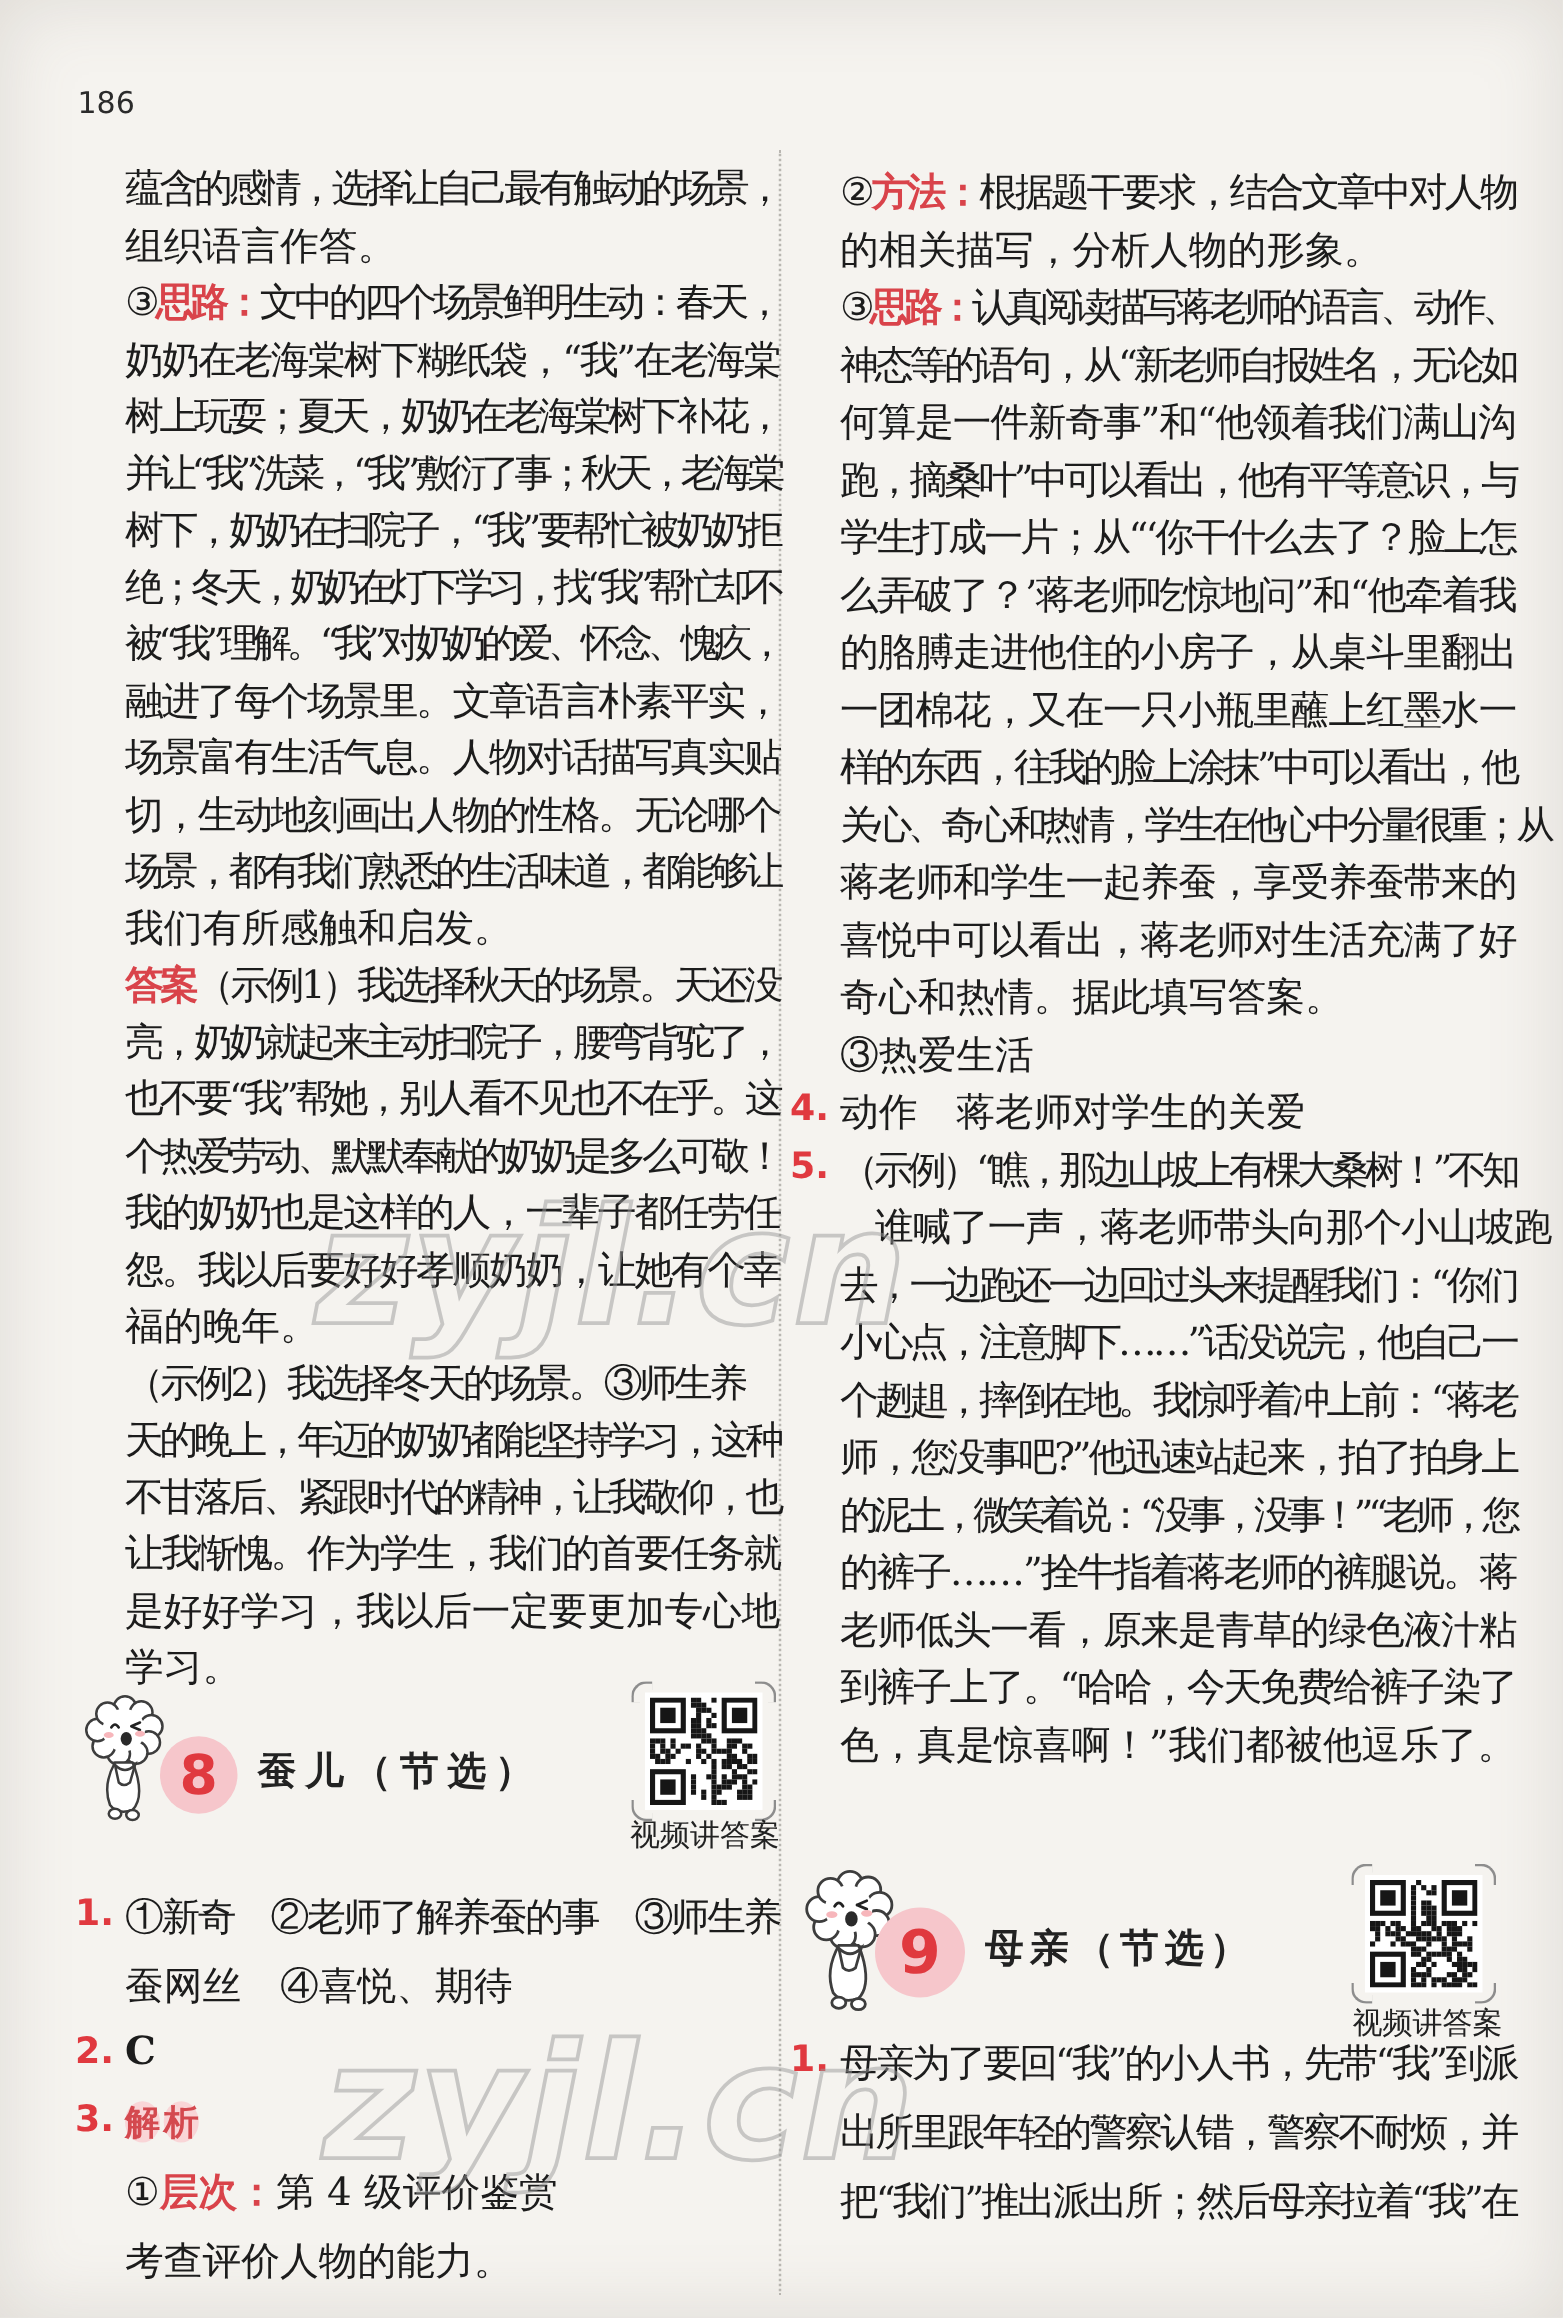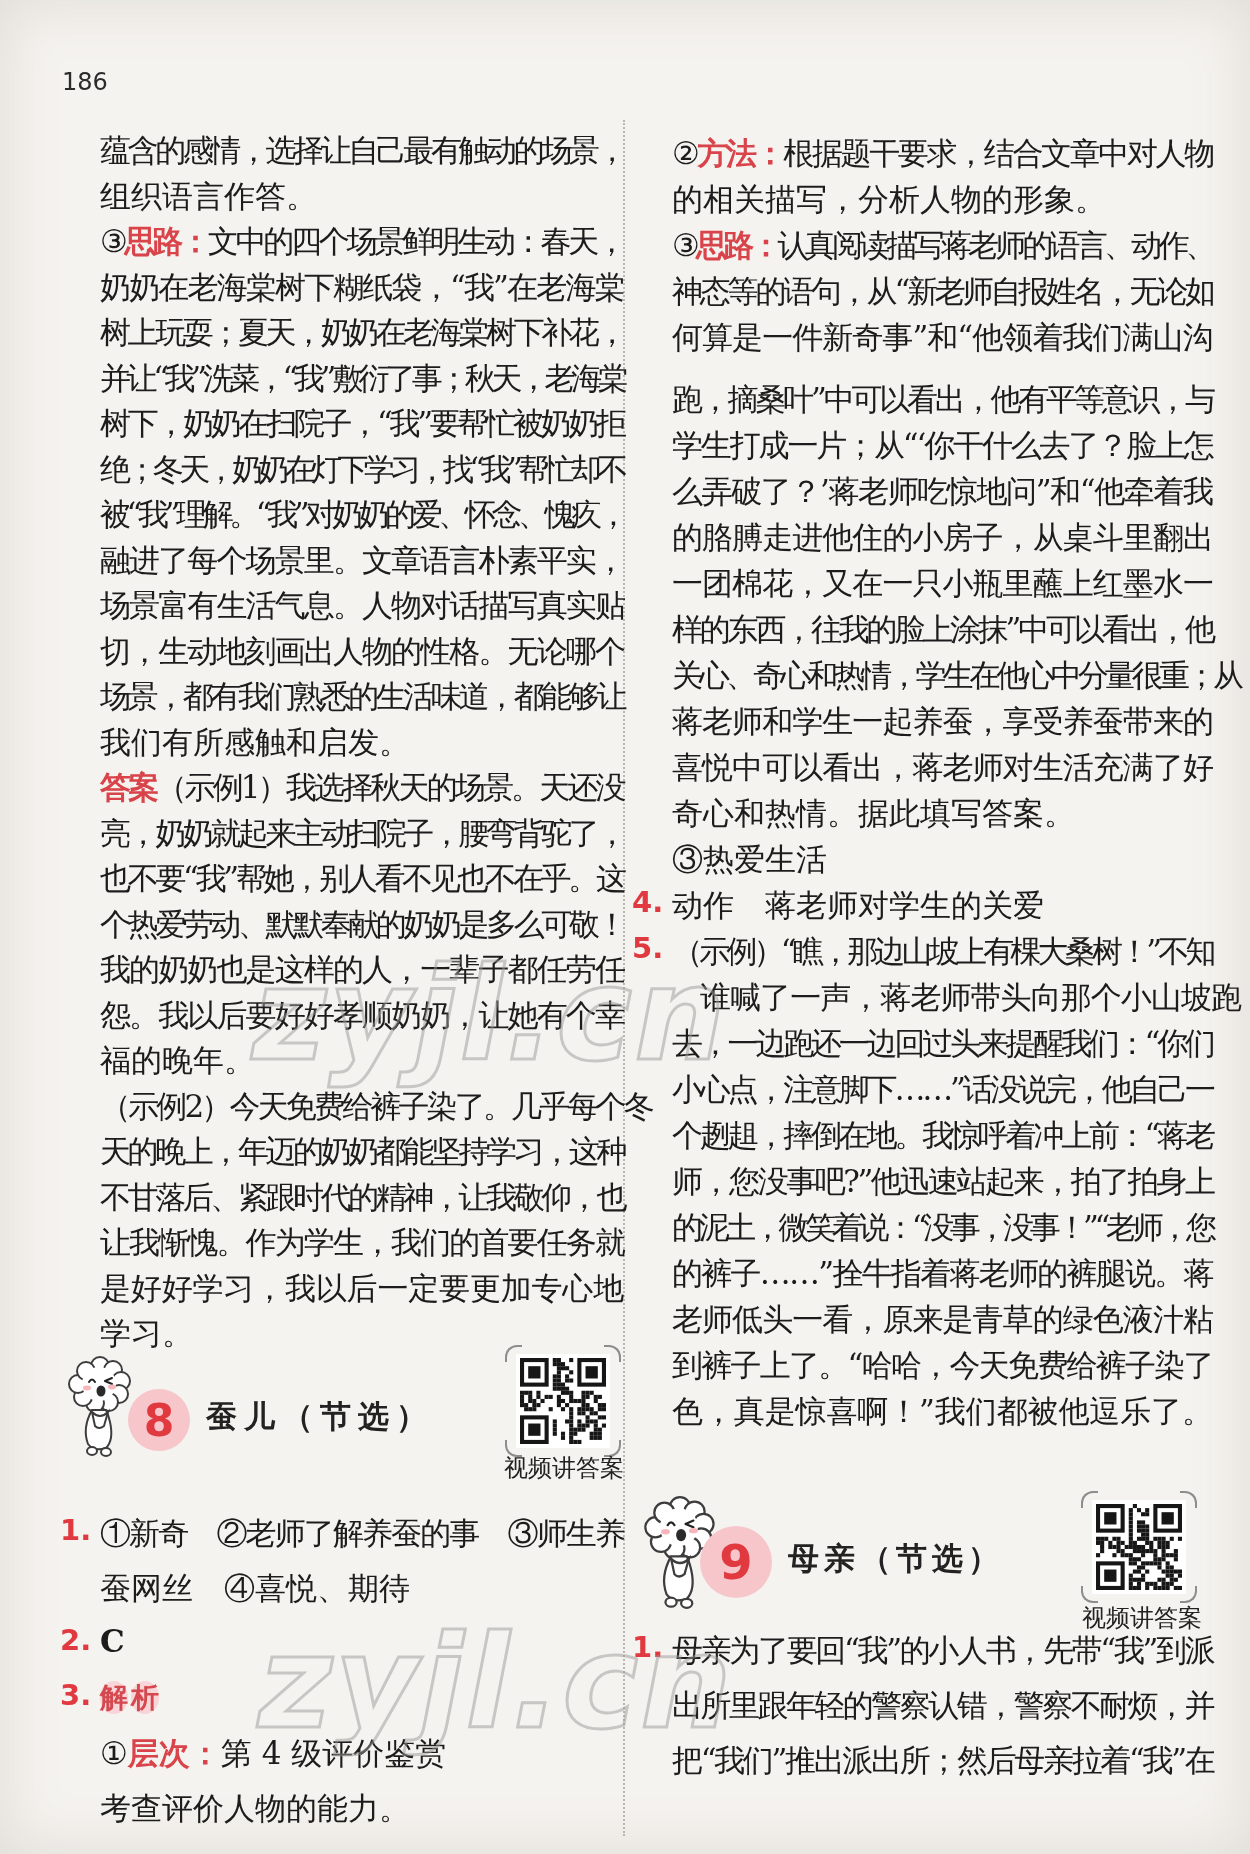--- a/index.html
+++ b/index.html
@@ -84,34 +84,34 @@
       <div class="line" style="letter-spacing: -1.88889px;"><span class="">切，生动地刻画出人物的性格。无论哪个</span></div>
       <div class="line" style="letter-spacing: -3.42105px;"><span class="">场景，都有我们熟悉的生活味道，都能够让</span></div>
       <div class="line end" style="letter-spacing: 0px;"><span class="">我们有所感触和启发。</span></div>
       <div class="line" style="letter-spacing: -2.84211px;"><span class="r">答案</span><span class="">（示例1）我选择秋天的场景。天还没</span></div>
       <div class="line" style="letter-spacing: -3.42105px;"><span class="">亮，奶奶就起来主动扫院子，腰弯背驼了，</span></div>
       <div class="line" style="letter-spacing: -3.3px;"><span class="">也不要“我”帮她，别人看不见也不在乎。这</span></div>
       <div class="line" style="letter-spacing: -3.42105px;"><span class="">个热爱劳动、默默奉献的奶奶是多么可敬！</span></div>
       <div class="line" style="letter-spacing: -1.88889px;"><span class="">我的奶奶也是这样的人，一辈子都任劳任</span></div>
       <div class="line" style="letter-spacing: -1.88889px;"><span class="">怨。我以后要好好孝顺奶奶，让她有个幸</span></div>
       <div class="line end" style="letter-spacing: 0px;"><span class="">福的晚年。</span></div>
-      <div class="line" style="letter-spacing: -2.84211px;"><span class="">（示例2）今天免费给裤子染了。几乎每个冬</span></div>
+      <div class="line" style="letter-spacing: -2.84211px;"><span class="">（示例2）我选择冬天的场景。③师生养</span></div>
       <div class="line" style="letter-spacing: -3.42105px;"><span class="">天的晚上，年迈的奶奶都能坚持学习，这种</span></div>
       <div class="line" style="letter-spacing: -3.42105px;"><span class="">不甘落后、紧跟时代的精神，让我敬仰，也</span></div>
       <div class="line" style="letter-spacing: -1.88889px;"><span class="">让我惭愧。作为学生，我们的首要任务就</span></div>
       <div class="line" style="letter-spacing: -0.176471px;"><span class="">是好好学习，我以后一定要更加专心地</span></div>
       <div class="line end" style="letter-spacing: 0px;"><span class="">学习。</span></div>
     </div>
   <div class="textcol" id="right-col">
       <div class="line" style="letter-spacing: -2.36842px;"><span class="">②</span><span class="r">方法：</span><span class="">根据题干要求，结合文章中对人物</span></div>
       <div class="line end" style="letter-spacing: 0px;"><span class="">的相关描写，分析人物的形象。</span></div>
       <div class="line" style="letter-spacing: -3.8px;"><span class="">③</span><span class="r">思路：</span><span class="">认真阅读描写蒋老师的语言、动作、</span></div>
       <div class="line" style="letter-spacing: -3.2px;"><span class="">神态等的语句，从“新老师自报姓名，无论如</span></div>
       <div class="line" style="letter-spacing: -0.947368px;"><span class="">何算是一件新奇事”和“他领着我们满山沟</span></div>
-      <div class="line" style="letter-spacing: -3.2px; margin-top: 16px;"><span class="">跑，摘桑叶”中可以看出，他有平等意识，与</span></div>
+      <div class="line" style="letter-spacing: -3.2px;"><span class="">跑，摘桑叶”中可以看出，他有平等意识，与</span></div>
       <div class="line" style="letter-spacing: -2.15px;"><span class="">学生打成一片；从“‘你干什么去了？脸上怎</span></div>
       <div class="line" style="letter-spacing: -1.4px;"><span class="">么弄破了？’蒋老师吃惊地问”和“他牵着我</span></div>
       <div class="line" style="letter-spacing: -0.944444px;"><span class="">的胳膊走进他住的小房子，从桌斗里翻出</span></div>
       <div class="line" style="letter-spacing: -0.944444px;"><span class="">一团棉花，又在一只小瓶里蘸上红墨水一</span></div>
       <div class="line" style="letter-spacing: -3.2px;"><span class="">样的东西，往我的脸上涂抹”中可以看出，他</span></div>
       <div class="line" style="letter-spacing: -3.95px;"><span class="">关心、奇心和热情，学生在他心中分量很重；从</span></div>
       <div class="line" style="letter-spacing: -0.944444px;"><span class="">蒋老师和学生一起养蚕，享受养蚕带来的</span></div>
       <div class="line" style="letter-spacing: -0.944444px;"><span class="">喜悦中可以看出，蒋老师对生活充满了好</span></div>
       <div class="line end" style="letter-spacing: 0px;"><span class="">奇心和热情。据此填写答案。</span></div>
       <div class="line end" style="letter-spacing: 0px;"><span class="">③热爱生活</span></div>

